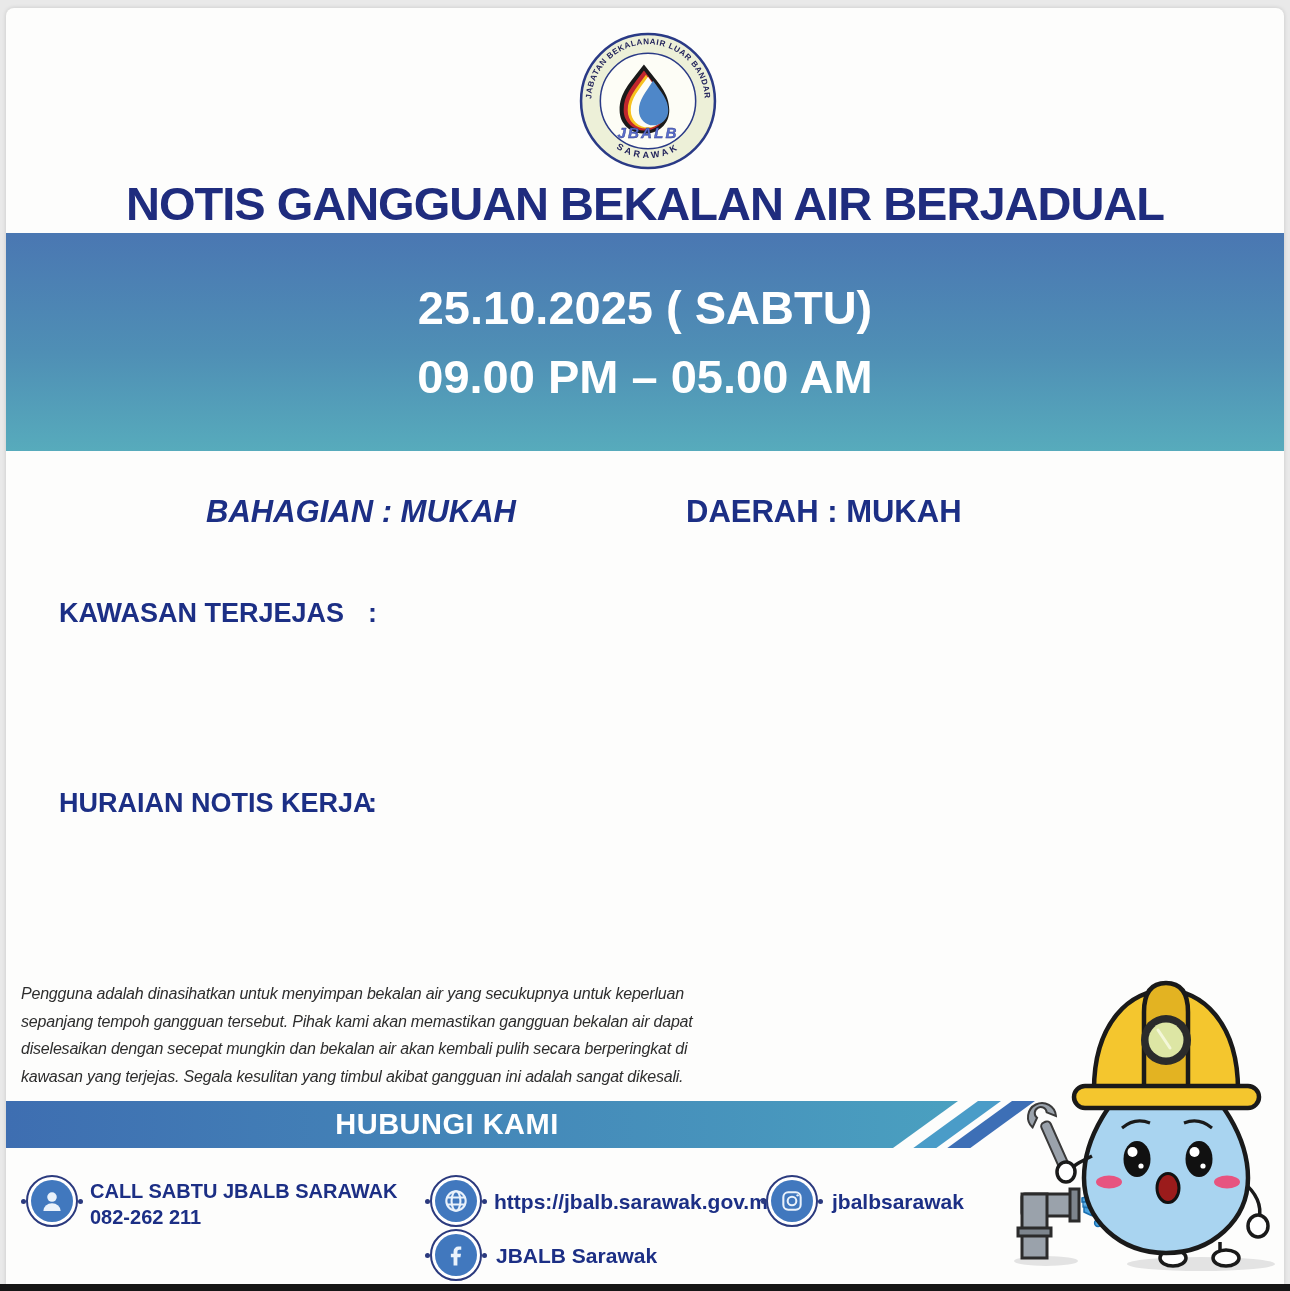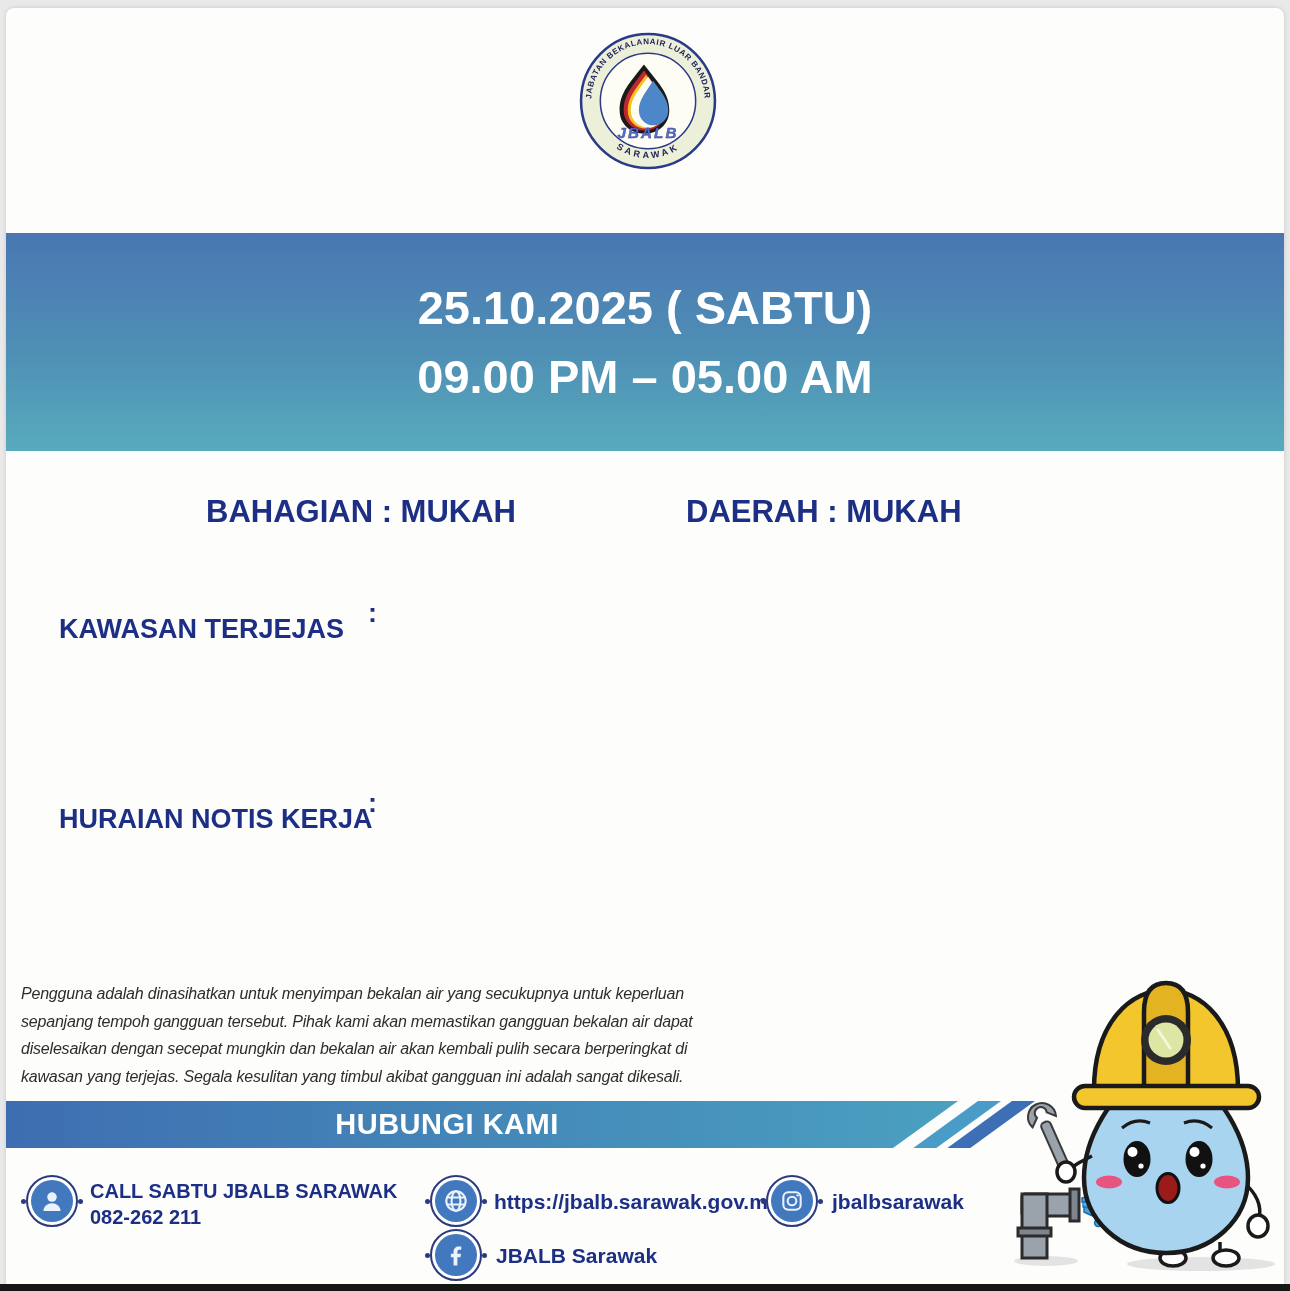--- a/index.html
+++ b/index.html
@@ -37,25 +37,25 @@
     display:flex; flex-direction:column; align-items:center; justify-content:center;
     gap:14px;
   }
   .schedule-banner .line {
     color:#ffffff; font-size:47px; font-weight:bold; letter-spacing:0px;
     text-align:right; white-space:nowrap;
   }
 
   
   .region-row { position:absolute; left:0; top:486px; width:1278px; height:46px; }
-  .region-row .bahagian { position:absolute; left:200px; font-size:31px; font-weight:bold; color:#1c2f85; white-space:nowrap; }
+  .region-row .bahagian { position:absolute; left:200px; font-size:31px; font-weight:bold; color:#1c2f85; white-space:nowrap;font-style:italic; }
   .region-row .daerah   { position:absolute; left:680px; font-size:31px; font-weight:bold; color:#1c2f85; white-space:nowrap; }
 
   
-  .sec-label { position:absolute; left:53px; font-size:27px; font-weight:bold; color:#1c2f85; white-space:nowrap;margin-top:16px; }
+  .sec-label { position:absolute; left:53px; font-size:27px; font-weight:bold; color:#1c2f85; white-space:nowrap; }
   .sec-colon { position:absolute; left:362px; font-size:27px; font-weight:bold; color:#1c2f85; }
   .sec-content {
     position:absolute; left:424px; width:800px;
     font-size:22.5px; font-weight:bold; color:#1c2f85;
     line-height:48px; white-space:pre-line;
   }
 
   
   .disclaimer {
     position:absolute; left:15px; top:972px; width:990px;
@@ -125,20 +125,21 @@
         <path d="M66,34 C52,52 42,62 42,79 C42,93 53,102 67,102 C80,102 91,93 91,79 C91,62 80,52 66,34 Z" fill="#1a1a1a"></path>
         <path d="M66,40 C54,56 46,64 46,79 C46,91 56,99 67,99 C78,99 87,91 87,79 C87,64 78,56 66,40 Z" fill="#c1272d"></path>
         <path d="M68,44 C58,58 50,66 50,79 C50,90 58,97 68,97 C78,97 85,90 85,79 C85,66 77,58 68,44 Z" fill="#f7c21e"></path>
         <path d="M70,46 C61,59 53,67 53,79 C53,89 61,96 70,96 C79,96 87,89 87,79 C87,67 79,59 70,46 Z" fill="#fdfdf6"></path>
         <path d="M75,50 C68,61 61,69 61,79 C61,88 68,94 75,94 C83,94 90,88 90,79 C90,69 83,61 75,50 Z" fill="#4e87c9"></path>
       </g>
       <text x="70" y="106" text-anchor="middle" font-size="15" font-weight="bold" font-style="italic" fill="#5b6ece" stroke="#2a3a86" stroke-width="0.4" letter-spacing="2" font-family="Liberation Sans, sans-serif">JBALB</text>
     </svg>
   </div>
 
+  <div class="main-title">NOTIS GANGGUAN BEKALAN AIR BERJADUAL</div>
 
   <div class="schedule-banner">
     <div class="line">25.10.2025 ( SABTU)</div>
     <div class="line">09.00 PM – 05.00 AM</div>
   </div>
 
   <div class="region-row">
     <span class="bahagian">BAHAGIAN : MUKAH</span>
     <span class="daerah">DAERAH : MUKAH</span>
   </div>

